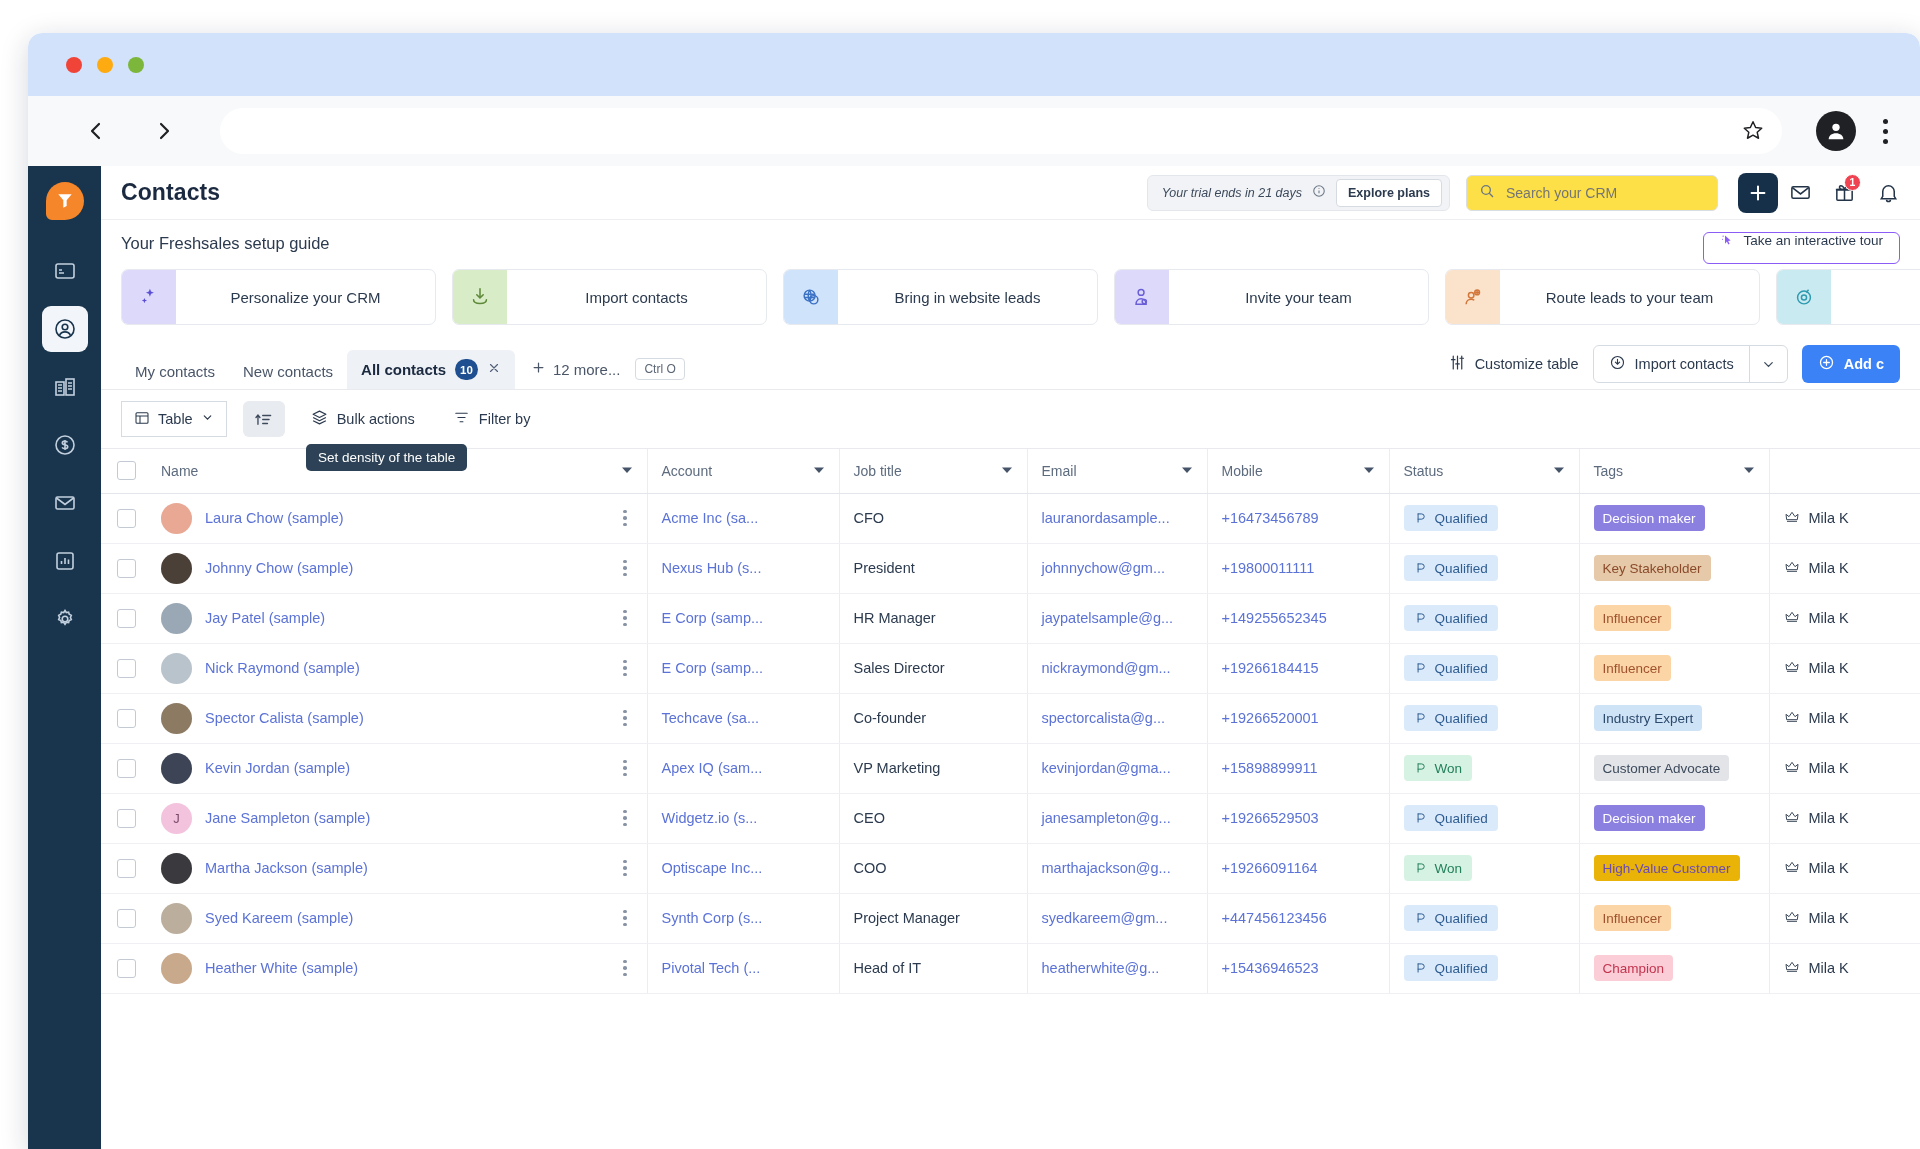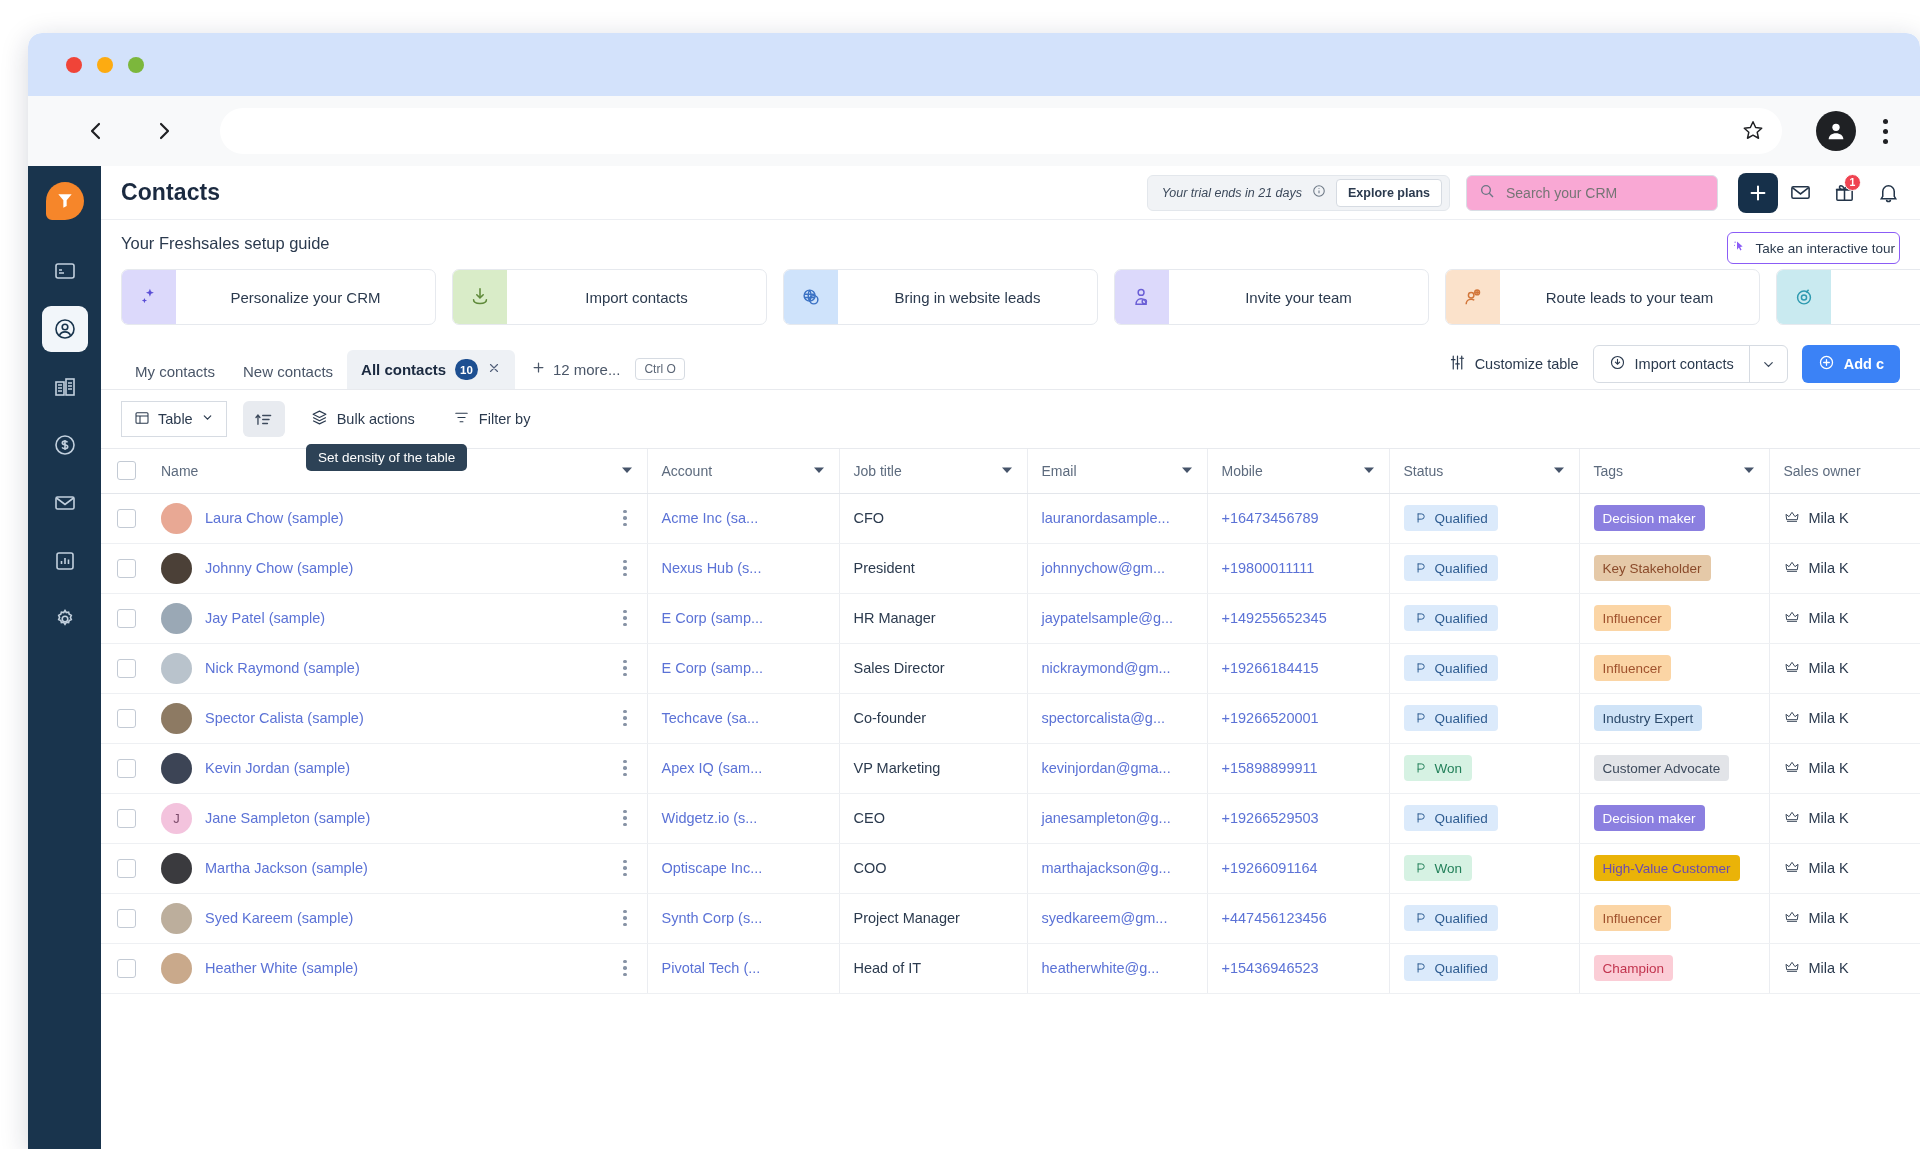--- a/index.html
+++ b/index.html
@@ -122,21 +122,21 @@
     display:flex; align-items:center;
     font-style: normal; font-weight: 600; font-size:12.5px; color:#2b3a4e;
     cursor:pointer;
   }
   .crm-search {
     width: 252px; height: 36px;
     border: 1px solid #d9dee5; border-radius: 6px;
     margin-left: 16px;
     display: flex; align-items: center; gap: 9px;
     padding: 0 12px;
-    background:#f9a8d4;
+    background:#fde047;
   }
   .crm-search input {
     border:none; outline:none; font-size:14px; color:#5b6676;
     width:100%; background:transparent;
     font-family:"Liberation Sans",sans-serif;
   }
   .plus-btn {
     width: 40px; height: 40px; border-radius: 8px;
     background: #16304a; color:#fff;
     display:flex; align-items:center; justify-content:center;
@@ -152,22 +152,22 @@
     border: 1.5px solid #fff;
   }
 
   
   .setup { padding: 14px 0 4px 20px; position:relative; }
   .setup-title { font-size: 16.5px; color:#2b3a4e; margin-bottom: 16px;}
   .tour-btn {
     position:absolute; right: 20px; top: 12px;
     border: 1px solid #8b5cf6; border-radius: 6px;
     background:#fff; height: 32px;
-    display:flex; align-items:center; gap:8px;
-    padding: 0 4px; font-size: 13.5px; color:#2b3a4e; cursor:pointer;
+    display:flex; gap:8px;
+    padding: 0 16px; font-size: 13.5px; color:#2b3a4e; cursor:pointer;
     white-space:nowrap;
   }
   .cards { display:flex; gap: 16px; }
   .card {
     flex: none; width: 315px; height: 56px;
     border: 1px solid #e6e9ee; border-radius: 7px;
     background:#fff;
     display:flex; align-items:center; overflow:hidden;
     cursor:pointer;
   }
@@ -247,21 +247,21 @@
     font-weight: normal;
     vertical-align: middle;
     white-space: nowrap; overflow: hidden;
   }
   table.grid th {
     height: 44px;
     font-size: 14px; color:#5d6b7e;
     background:#fff;
     border-bottom:1px solid #e3e6eb;
   }
-  th .thin { display:flex; align-items:center; width:100%;}
+  th .thin { display:flex; align-items:center; width:100%;justify-content:flex-end;}
   th .caret { margin-left:auto; color:#46546a; }
   table.grid td { height: 50px; font-size: 14.5px; color:#2b3a4e; }
   .c-check { width: 46px; padding-left: 16px !important; border-right:none !important;}
   .c-name  { width: 500px; }
   .c-acct  { width: 192px; }
   .c-job   { width: 188px; }
   .c-email { width: 180px; }
   .c-mob   { width: 182px; }
   .c-status{ width: 190px; }
   .c-tags  { width: 190px; }

